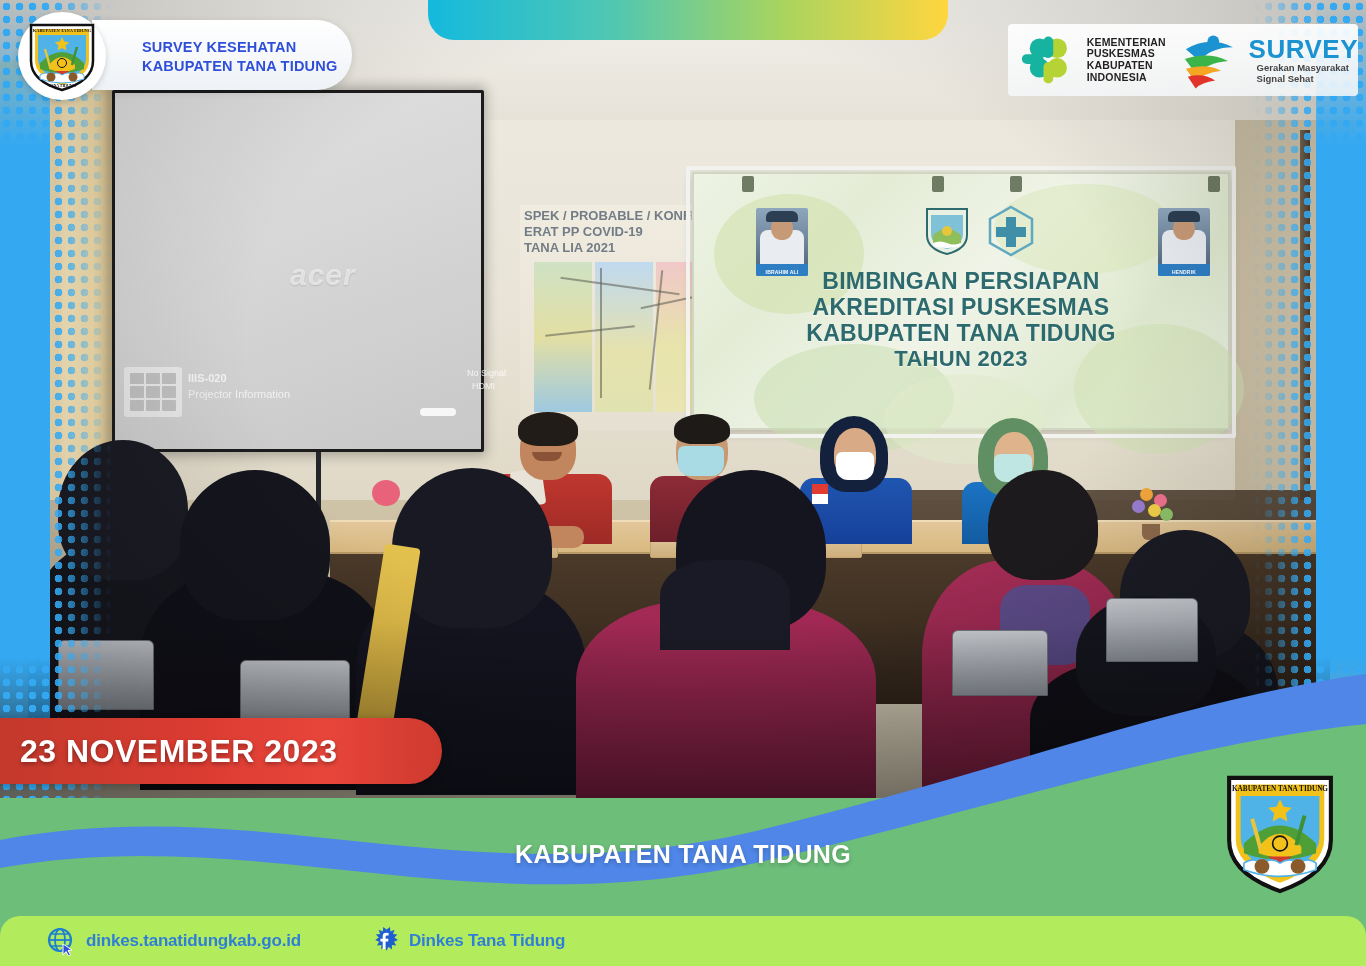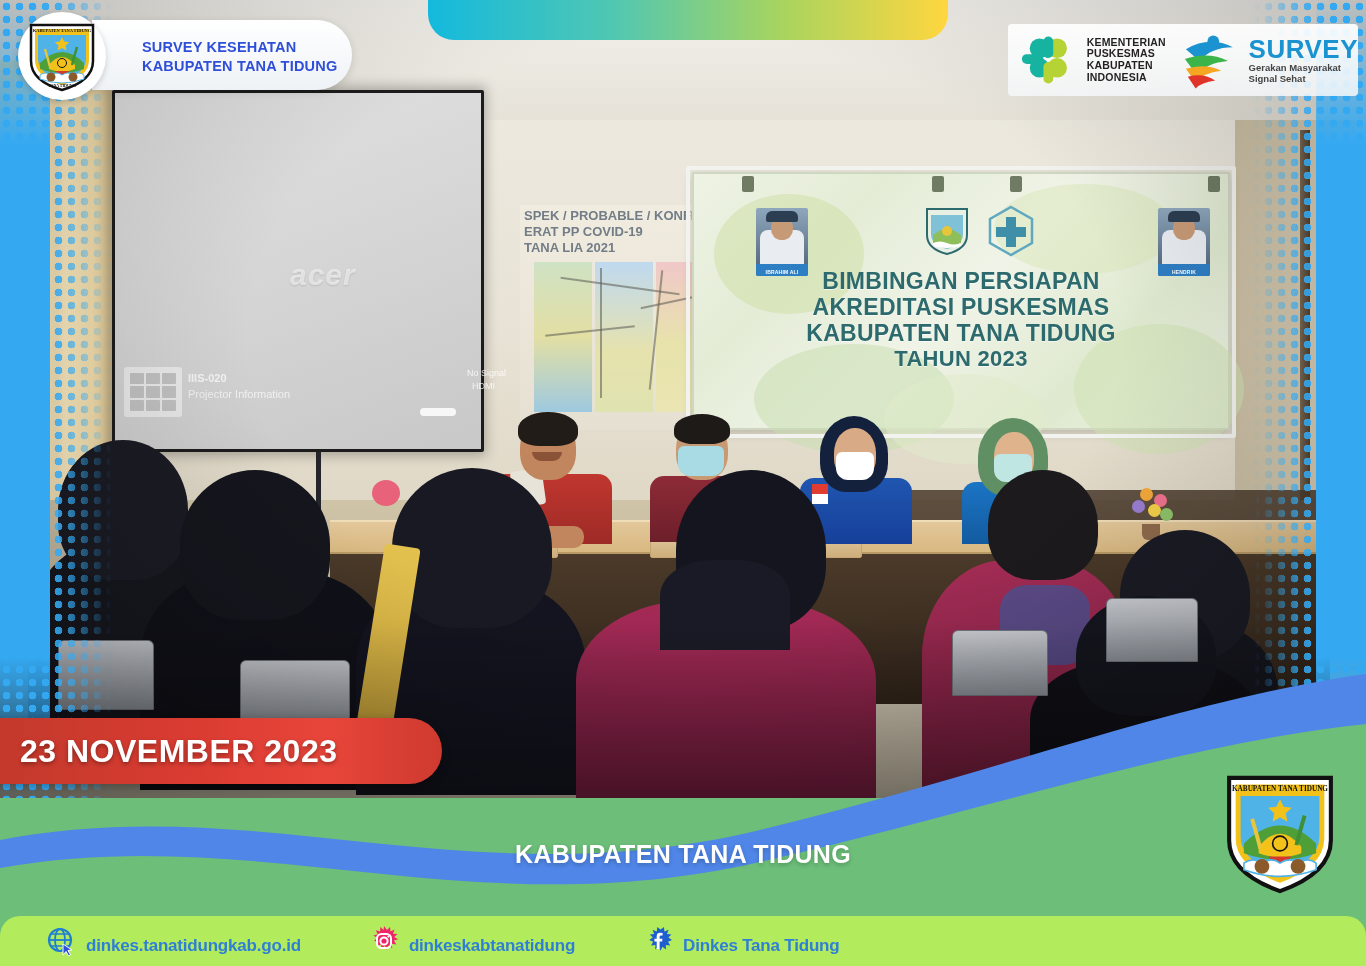--- a/index.html
+++ b/index.html
@@ -163,21 +163,21 @@
      border-radius:50%; background:#fff; box-shadow:0 2px 6px rgba(0,0,0,.18);
      display:flex; align-items:center; justify-content:center; }
 
   
   .logo-card { position:absolute; left:1008px; top:24px; width:350px; height:72px;
      background:linear-gradient(180deg,rgba(255,255,255,.92),rgba(245,248,250,.85));
      border-radius:4px; display:flex; align-items:center; }
   .kemenkes-txt { font-size:10.5px; font-weight:800; color:#231f20; line-height:11.6px;
      letter-spacing:.2px; }
   .germas-txt { font-size:26px; font-weight:900; color:#1b93d1; line-height:26px; letter-spacing:.5px; }
-  .germas-sub { font-size:9.5px; font-weight:700; color:#444; line-height:11px; }
+  .germas-sub { font-size:9.5px; font-weight:700; color:#444; line-height:11px;margin-left:8px; }
 
   
   .date-badge { position:absolute; left:-26px; top:718px; width:468px; height:66px;
      background:linear-gradient(90deg,#c0392b 0%,#d93b31 45%,#e8453a 75%,#cf3a2f 100%);
      border-radius:0 34px 34px 0; box-shadow:0 3px 10px rgba(0,0,0,.3);
      display:flex; align-items:center; }
   .date-text { margin-left:46px; color:#fff; font-size:32px; font-weight:800; letter-spacing:.5px;
      text-shadow:0 2px 4px rgba(0,0,0,.35); }
 
   
@@ -186,21 +186,21 @@
 
   
   .caption { position:absolute; left:0; top:836px; width:1366px; text-align:center;
      color:#fff; font-weight:800; font-size:25px; line-height:36px; letter-spacing:.3px;
      text-shadow:0 2px 4px rgba(0,0,0,.22); }
 
   
   .footer { position:absolute; left:0; top:916px; width:1366px; height:50px;
      background:#b2ec5c; border-radius:20px 20px 0 0;
      display:flex; align-items:center; }
-  .f-item { display:flex; align-items:flex-end; gap:10px; }
+  .f-item { display:flex; align-items:center; gap:10px; }
   .f-text { color:#2f7fd6; font-weight:800; font-size:17px; letter-spacing:-.2px; }
 
   .footer-crest { position:absolute; left:1222px; top:768px; width:116px; height:128px; }
 </style>
 </head>
 <body>
 
 <div id="poster">
 
   <div class="photo">
@@ -500,29 +500,20 @@
         <ellipse cx="14" cy="14" rx="5" ry="11" fill="none" stroke="#1f7fd0" stroke-width="1.8"></ellipse>
         <line x1="3" y1="14" x2="25" y2="14" stroke="#1f7fd0" stroke-width="1.8"></line>
         <line x1="5" y1="8" x2="23" y2="8" stroke="#1f7fd0" stroke-width="1.5"></line>
         <line x1="5" y1="20" x2="23" y2="20" stroke="#1f7fd0" stroke-width="1.5"></line>
         <path d="M17 18 L17 29 L20 25.5 L22.5 30 L24.5 28.8 L22 24.5 L26 24 Z" fill="#2f4fd8" stroke="#fff" stroke-width="1"></path>
       </svg>
       <span class="f-text">dinkes.tanatidungkab.go.id</span>
     </div>
 
 
-    <div class="f-item" style="margin-left:68px;">
-      <svg width="30" height="30" viewBox="0 0 30 30">
-        <path d="M15 0 l3 4 3-3 .5 4.5 4-2 -1.5 4.3 4.5 .2 -3.3 3 4 2.2 -4.3 1.4 2.4 3.9 -4.5-.8 .4 4.5 -3.6-2.7 -1.8 4.2 -2-4 -3.2 3.2 -.4-4.5 -4.3 1.4 1.6-4.2 -4.5-.6 3.2-3.2 -3.8-2.4 4.4-1.1 -2-4 4.4 1.2 .1-4.5 3.4 3 Z" fill="#f0246a"></path>
-        <rect x="8" y="8" width="14" height="14" rx="4.5" fill="none" stroke="#fff" stroke-width="2"></rect>
-        <circle cx="15" cy="15" r="3.6" fill="none" stroke="#fff" stroke-width="2"></circle>
-        <circle cx="19.4" cy="10.6" r="1.1" fill="#fff"></circle>
-      </svg>
-      <span class="f-text">dinkeskabtanatidung</span>
-    </div>
 
     <div class="f-item" style="margin-left:68px;">
       <svg width="30" height="30" viewBox="0 0 30 30">
         <path d="M15 0 l2.6 3.6 3.4-2.6 .4 4.4 4.2-1.6 -1.6 4.2 4.4 .4 -3 3.2 3.6 2.4 -4 1.8 2.2 3.8 -4.4-.6 .2 4.4 -3.6-2.6 -1.8 4 -2-4 -3.4 2.6 .2-4.4 -4.4 .6 2.2-3.8 -4-1.8 3.6-2.4 -3-3.2 4.4-.4 -1.6-4.2 4.2 1.6 .4-4.4 3.4 2.6 Z" fill="#1e5fd0"></path>
         <path d="M16.6 23 V15.6 h2.5 l .4-2.9 h-2.9 v-1.9 q0-1.2 1.4-1.2 h1.6 V7 q-1-.15-2.4-.15 q-3.5 0-3.5 3.4 v2.45 h-2.3 v2.9 h2.3 V23 Z" fill="#fff"></path>
       </svg>
       <span class="f-text">Dinkes Tana Tidung</span>
     </div>
 
   </div>

